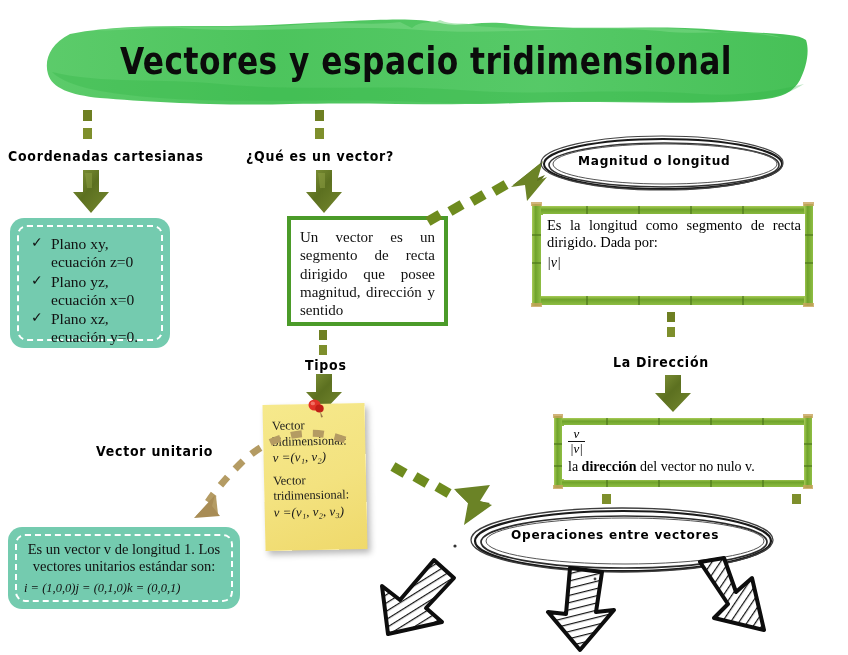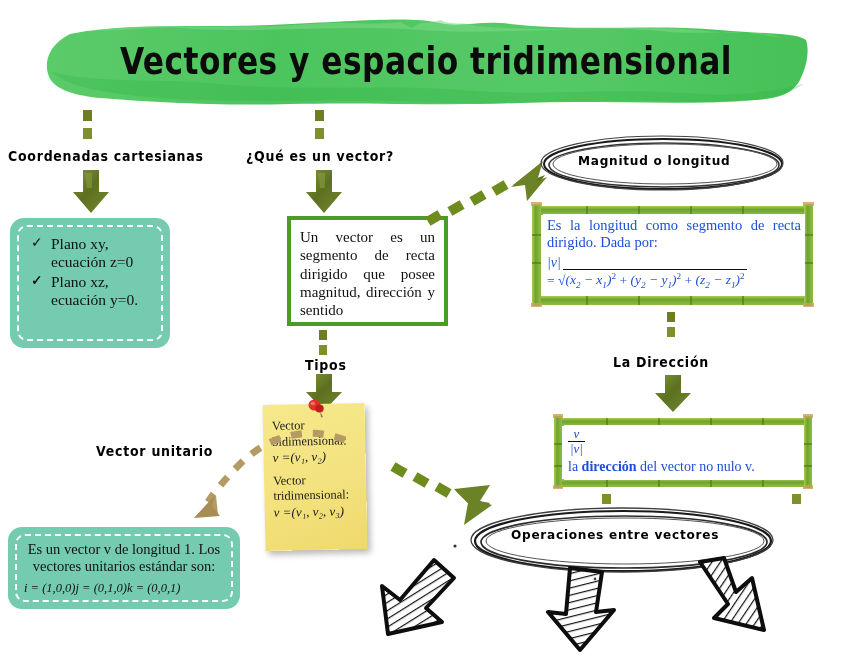--- a/index.html
+++ b/index.html
@@ -111,21 +111,21 @@
     color: #111;
   }
 
   
   .bamboo-wrap { position: absolute; }
   .bamboo-wrap .bamboo-svg { position:absolute; left:0; top:0; }
   .bamboo-content {
     position: absolute;
     background: #fff;
     font-family: "Liberation Serif", serif;
-    color: #1d4ed8;
+    color: #000000;
     box-sizing: border-box;
   }
 
   
   #sticky-note {
     left: 264px; top: 404px;
     width: 102px; height: 146px;
     background: linear-gradient(160deg, #F6E98C 0%, #F3E27F 55%, #EFD96B 100%);
     box-shadow: 3px 4px 6px rgba(0,0,0,0.28);
     transform: rotate(-1.2deg);
@@ -225,20 +225,21 @@
 
   <div class="abs teal-box" id="box-coordenadas" style="left:10px; top:218px; width:160px; height:130px;">
     <div class="teal-inner">
       <ul class="check-list serif">
         <li>
           <span class="chk">✓</span>
           <span>Plano xy, ecuación z=0</span>
         </li>
         <li>
           <span class="chk">✓</span>
+          <span>Plano yz, ecuación x=0</span>
         </li>
         <li>
           <span class="chk">✓</span>
           <span>Plano xz, ecuación y=0.</span>
         </li>
       </ul>
     </div>
   </div>
 
   <div class="abs map-heading" style="left:246px; top:148px;">¿Qué es un vector?</div>
@@ -317,23 +318,20 @@
         <rect x="5" y="2" width="11" height="4"></rect>
           <rect x="277" y="2" width="11" height="4"></rect>
         <rect x="5" y="103" width="11" height="4"></rect>
           <rect x="277" y="103" width="11" height="4"></rect>
       </g>
     </svg>
     <div class="bamboo-content" style="left:17px; top:14px; width:262px; height:82px; padding:3px 4px; font-size:14.5px; line-height:1.2;">
       <div style="text-align:justify;">Es la longitud como segmento de recta dirigido. Dada por:</div>
       <div style="margin-top:3px;">
         <div class="mathi" style="font-size:14px;">|v|</div>
-        <div style="font-size:13.5px; margin-top:-3px;">
-          <span class="sqrt-row">= √<span class="radicand"><span class="mathi">(x<sub>2</sub> − x<sub>1</sub>)</span><sup>2</sup> + <span class="mathi">(y<sub>2</sub> − y<sub>1</sub>)</span><sup>2</sup> + <span class="mathi">(z<sub>2</sub> − z<sub>1</sub>)</span><sup>2</sup></span></span>
-        </div>
       </div>
     </div>
   </div>
 
   <svg class="abs" style="left:663px; top:312px;" width="20" height="32">
     <rect x="4" y="0" width="8" height="10" fill="#6E7F22"></rect>
     <rect x="4" y="15" width="8" height="10" fill="#7E8F2C"></rect>
   </svg>
 
   <div class="abs map-heading" style="left:613px; top:354px;">La Dirección</div>

